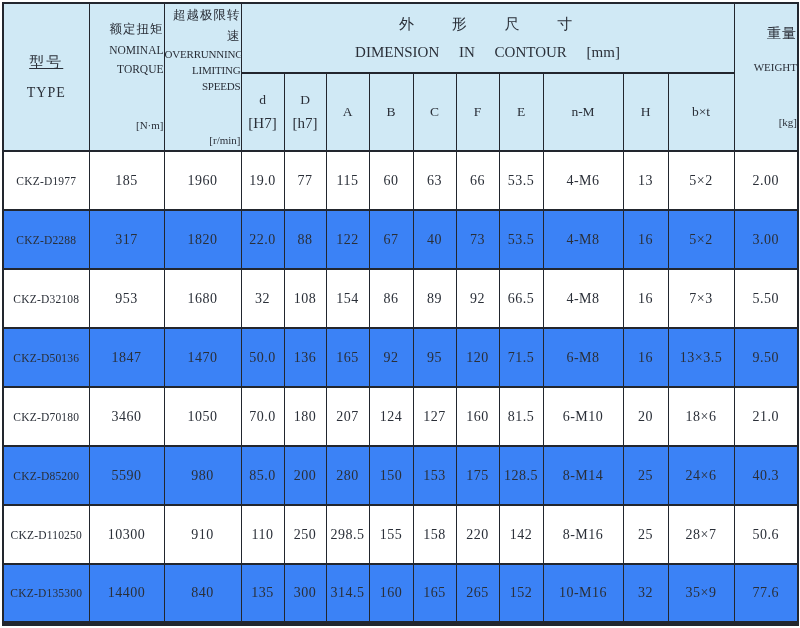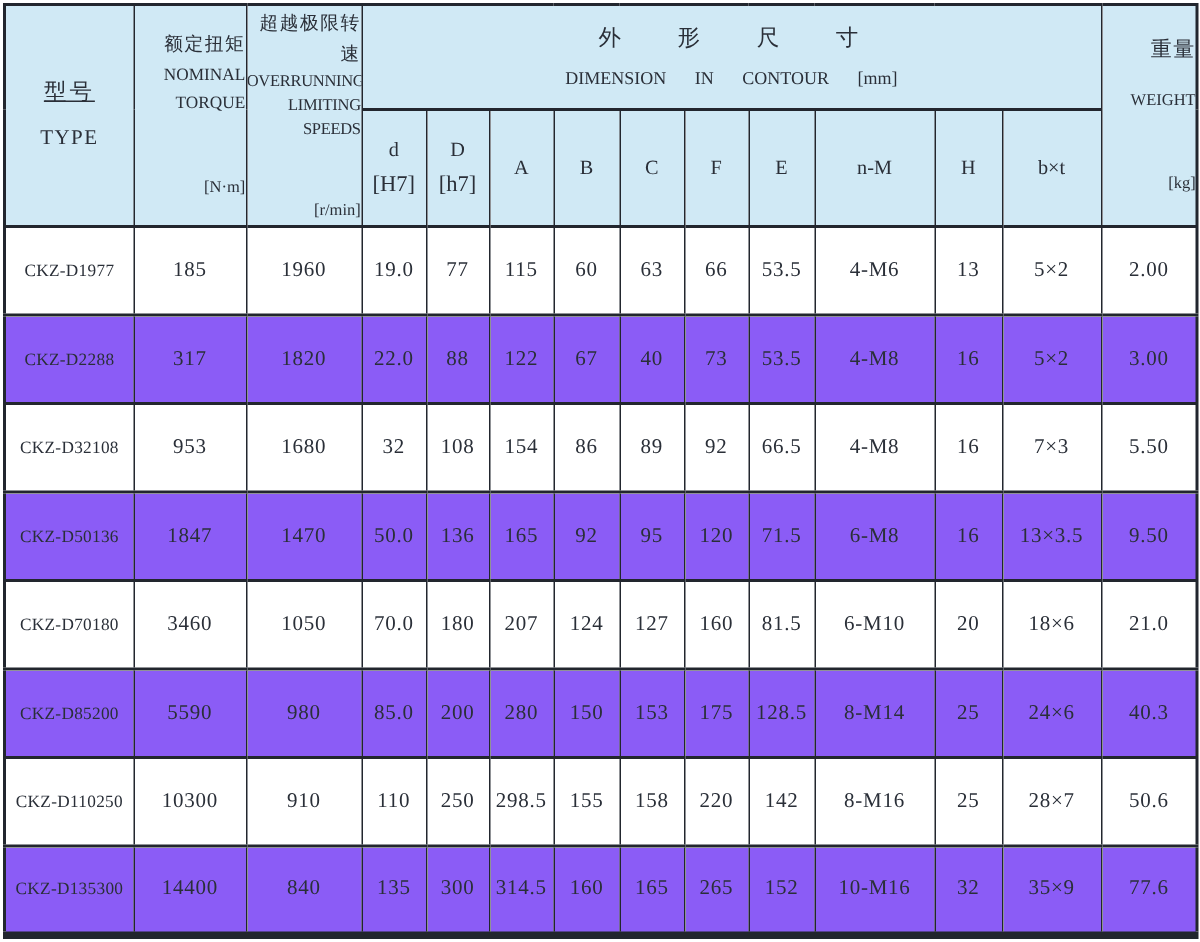--- a/index.html
+++ b/index.html
@@ -34,38 +34,38 @@
   table.spec {
     border: 2px solid #22262e;
     border-bottom-width: 5px;
   }
   
   thead th { background: #d0e9f5; font-weight: normal; }
   tr.h1 { height: 70px; }
   tr.h2 { height: 78px; }
   tbody tr { height: 59px; padding-left: 16px; }
   tbody td { background: #ffffff; font-size: 14px; letter-spacing: 0.5px; }
-  tbody tr.alt td { background: #8b5cf6; margin-left: 39px; }
+  tbody tr.alt td { background: #3b82f6; margin-left: 39px; }
   td.c-type { font-size: 11.5px; letter-spacing: 0.2px; }
 
   .zh-main { font-size: 15px; letter-spacing: 2px; line-height: 1.5; text-decoration: underline; }
   .en-main { font-size: 14px; letter-spacing: 1px; line-height: 1.5; }
   .zh-sub  { font-size: 12.5px; letter-spacing: 1px; line-height: 1.7; }
   .en-sub  { font-size: 11.5px; line-height: 1.7; }
   .en-cond { font-size: 11px; line-height: 1.45; letter-spacing: -0.2px; }
   .unit    { font-size: 11px; line-height: 1.7; margin-top: 36px; }
 
   th.type-head .zh-main { display:block; margin-bottom: 8px; }
   th.torque-head div, th.speed-head div, th.weight-head div { display:block;text-align:right; }
   th.weight-head .zh-sub { font-size: 14px; margin-bottom: 12px; }
   th.weight-head .en-sub { font-size: 11px; margin-bottom: 10px; }
 
   th.dim-head { vertical-align: middle; }
   .dim-zh { display:block; font-size: 15px; word-spacing: 26px; letter-spacing: 4px; margin-bottom: 4px; }
-  .dim-en { display:block; font-size: 12px; word-spacing: 16px; margin-top: 10px; }
+  .dim-en { display:block; font-size: 15px; word-spacing: 16px; margin-top: 10px; }
 
   tr.h2 th { font-size: 13.5px; }
   tr.h2 .l1 { display:block; line-height: 1.6; }
   tr.h2 .l2 { display:block; line-height: 1.6; font-size: 15px; }
 </style>
 </head>
 <body>
 
 <div class="page">
   <table class="spec">

